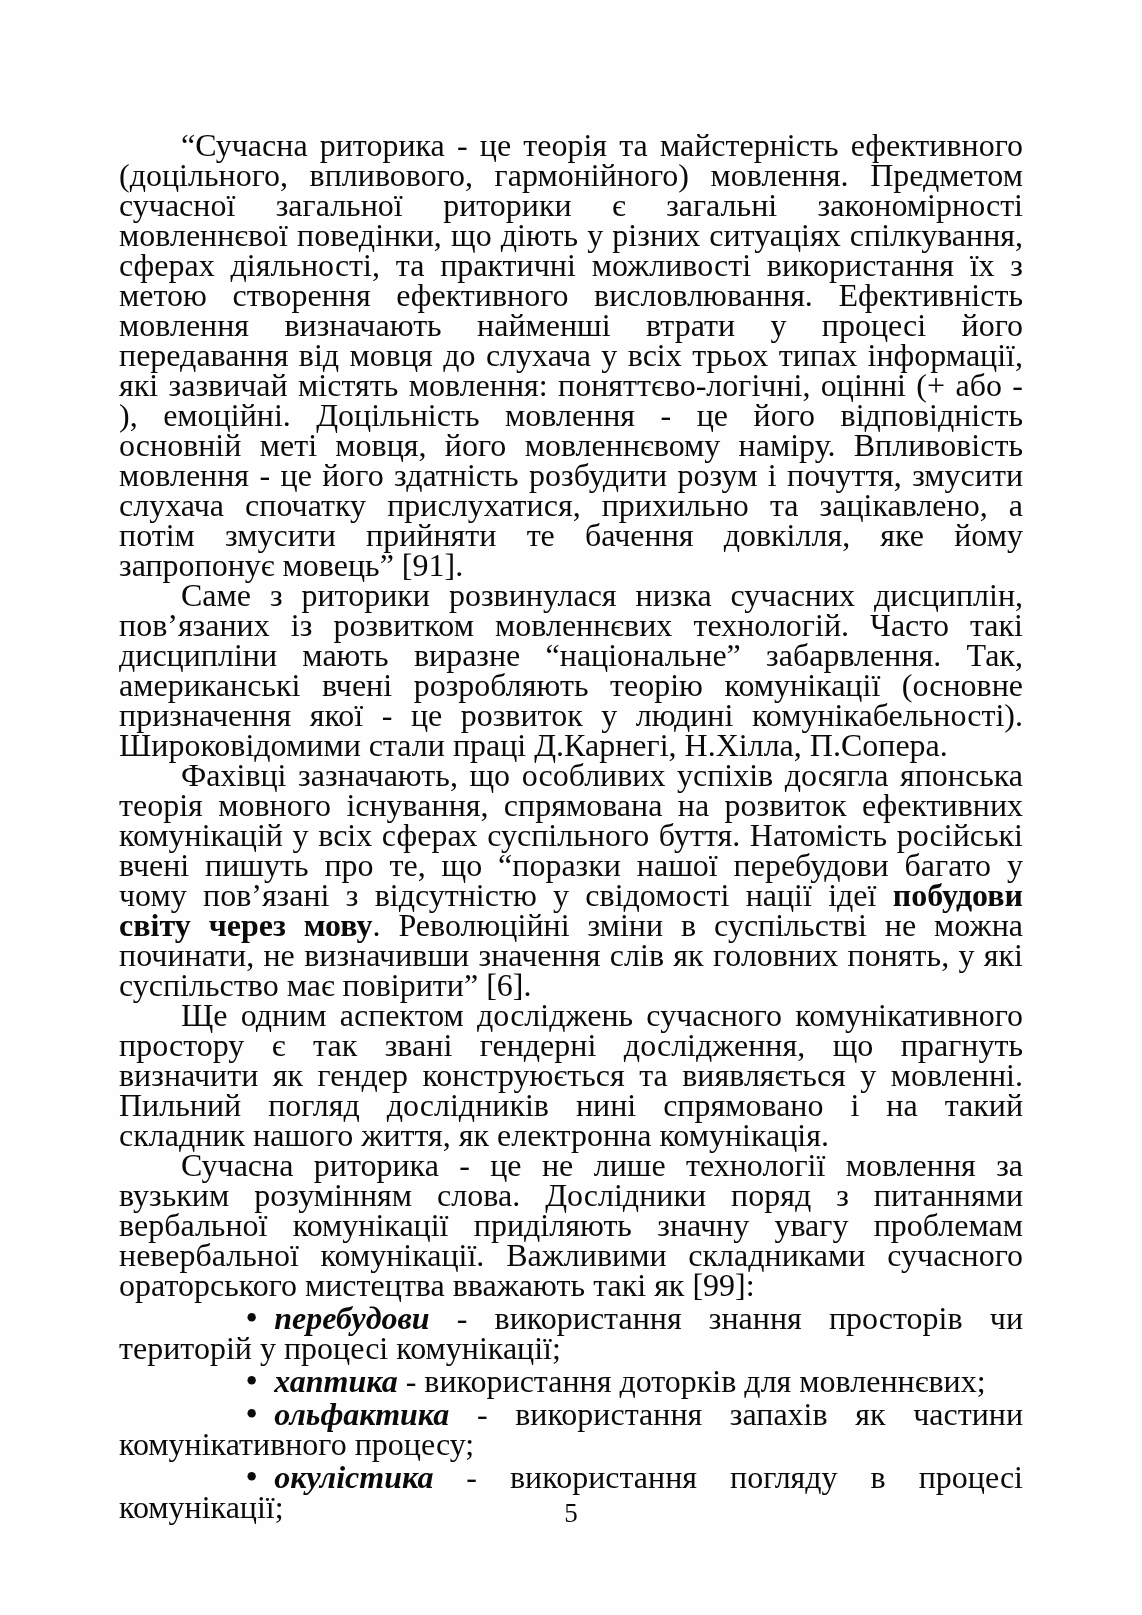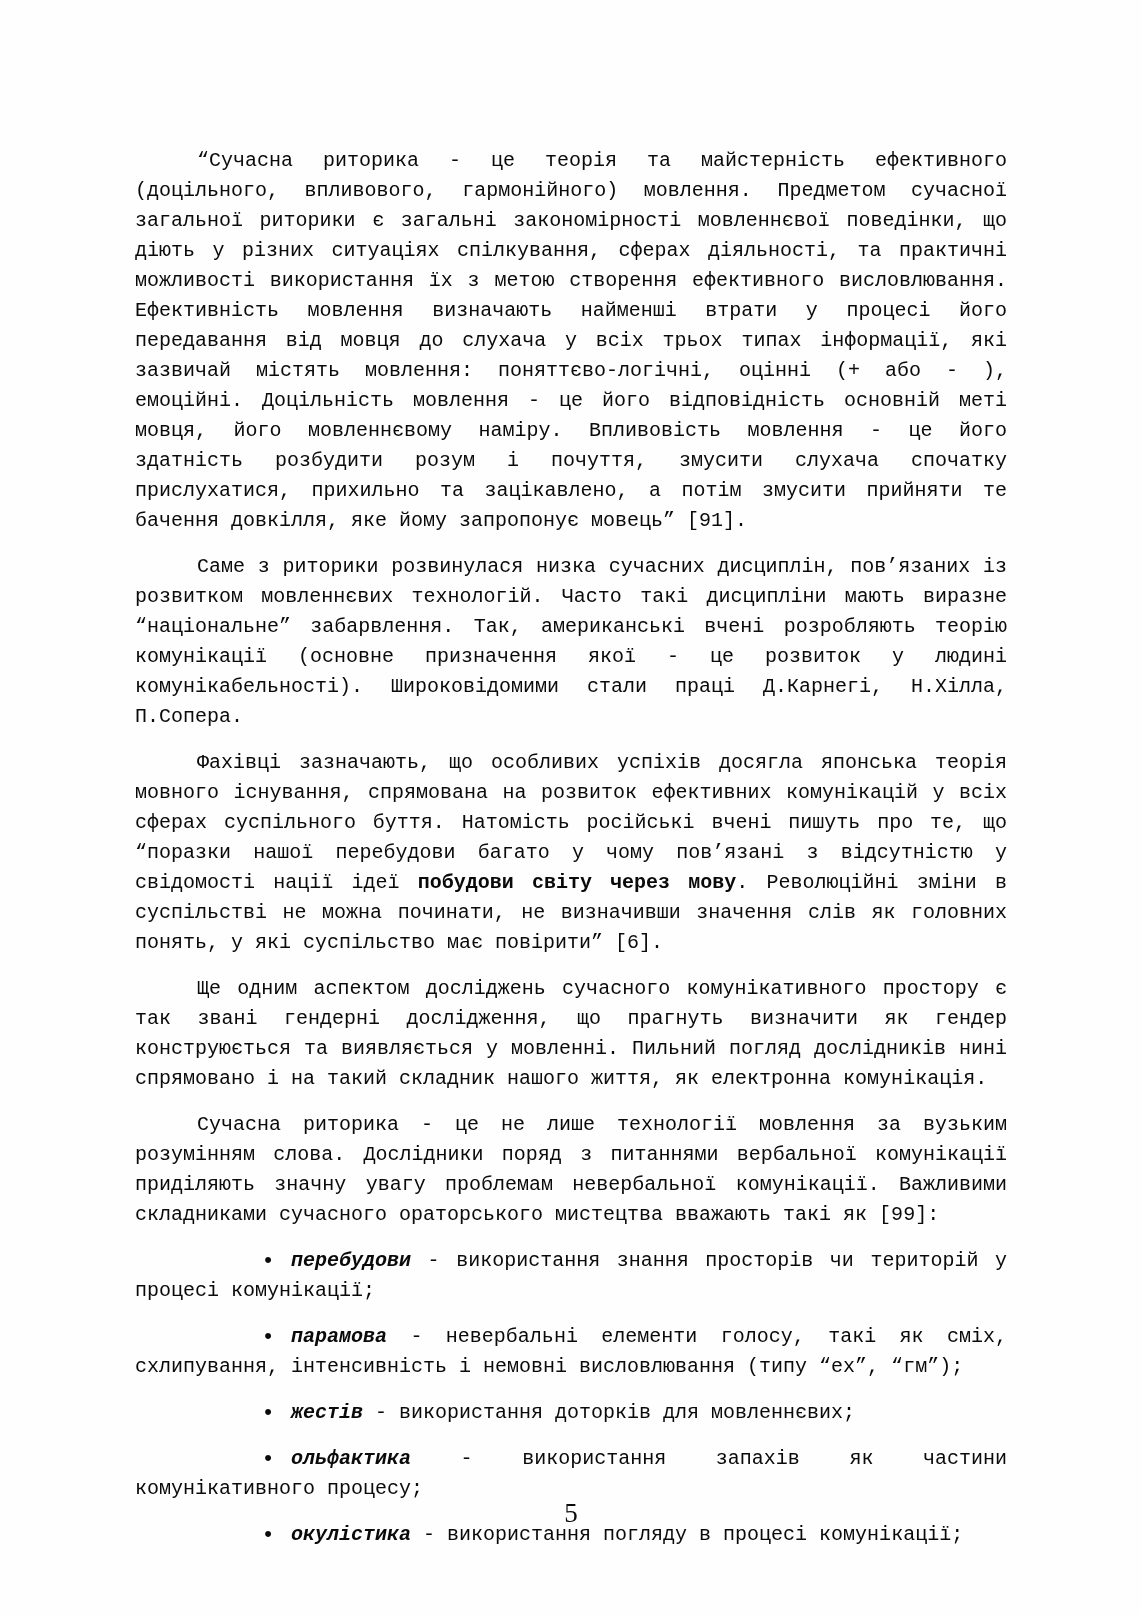--- a/index.html
+++ b/index.html
@@ -16,27 +16,26 @@
     font-family: "Liberation Serif", "DejaVu Serif", serif;
     overflow: hidden;
   }
   .content {
     position: absolute;
     left: 119px;
     top: 130px;
     width: 904px;
   }
   p.para {
-    margin: 16px;
+    margin: 0;
     padding: 0;
-    font-size: 20px;
+    font-size: 32px;
     line-height: 30px;
     text-align: justify;
     text-indent: 62px;
-    font-family: Liberation Mono, monospace;
   }
   p.para.bullet {
     margin-top: 3px;
   }
   .bullet-marker {
     display: inline-block;
     margin-right: 20px;
     transform: scale(1.1);
   }
   .seg-b {
@@ -61,21 +60,20 @@
 
 <div class="page">
   <div class="content">
 
   <p class="para"><span>“Сучасна риторика - це теорія та майстерність ефективного (доцільного, впливового, гармонійного) мовлення. Предметом сучасної загальної риторики є загальні закономірності мовленнєвої поведінки, що діють у різних ситуаціях спілкування, сферах діяльності, та практичні можливості використання їх з метою створення ефективного висловлювання. Ефективність мовлення визначають найменші втрати у процесі його передавання від мовця до слухача у всіх трьох типах інформації, які зазвичай містять мовлення: поняттєво-логічні, оцінні (+ або - ), емоційні. Доцільність мовлення - це його відповідність основній меті мовця, його мовленнєвому наміру. Впливовість мовлення - це його здатність розбудити розум і почуття, змусити слухача спочатку прислухатися, прихильно та зацікавлено, а потім змусити прийняти те бачення довкілля, яке йому запропонує мовець” [91].</span></p>
       <p class="para"><span>Саме з риторики розвинулася низка сучасних дисциплін, пов’язаних із розвитком мовленнєвих технологій. Часто такі дисципліни мають виразне “національне” забарвлення. Так, американські вчені розробляють теорію комунікації (основне призначення якої - це розвиток у людині комунікабельності). Широковідомими стали праці Д.Карнегі, Н.Хілла, П.Сопера.</span></p>
       <p class="para"><span>Фахівці зазначають, що особливих успіхів досягла японська теорія мовного існування, спрямована на розвиток ефективних комунікацій у всіх сферах суспільного буття. Натомість російські вчені пишуть про те, що “поразки нашої перебудови багато у чому пов’язані з відсутністю у свідомості нації ідеї </span><span class="seg-b">побудови світу через мову</span><span>. Революційні зміни в суспільстві не можна починати, не визначивши значення слів як головних понять, у які суспільство має повірити” [6].</span></p>
       <p class="para"><span>Ще одним аспектом досліджень сучасного комунікативного простору є так звані гендерні дослідження, що прагнуть визначити як гендер конструюється та виявляється у мовленні. Пильний погляд дослідників нині спрямовано і на такий складник нашого життя, як електронна комунікація.</span></p>
       <p class="para"><span>Сучасна риторика - це не лише технології мовлення за вузьким розумінням слова. Дослідники поряд з питаннями вербальної комунікації приділяють значну увагу проблемам невербальної комунікації. Важливими складниками сучасного ораторського мистецтва вважають такі як [99]:</span></p>
       <p class="para bullet"><span class="bullet-marker">•</span><span class="seg-bi">перебудови</span><span> - використання знання просторів чи територій у процесі комунікації;</span></p>
-      <p class="para bullet"><span class="bullet-marker">•</span><span class="seg-bi">парамова</span><span> - невербальні елементи голосу, такі як сміх, схлипування, інтенсивність і немовні висловлювання (типу “ех”, “гм”);</span></p>
-      <p class="para bullet"><span class="bullet-marker">•</span><span class="seg-bi">жестів</span><span> - використання доторків для мовленнєвих;</span></p>
+      <p class="para bullet"><span class="bullet-marker">•</span><span class="seg-bi">хаптика</span><span> - використання доторків для мовленнєвих;</span></p>
       <p class="para bullet"><span class="bullet-marker">•</span><span class="seg-bi">ольфактика</span><span> - використання запахів як частини комунікативного процесу;</span></p>
       <p class="para bullet"><span class="bullet-marker">•</span><span class="seg-bi">окулістика</span><span> - використання погляду в процесі комунікації;</span></p>
     </div>
   <div class="footer">
     <span>5</span>
   </div>
 </div>
 
 </body></html>

